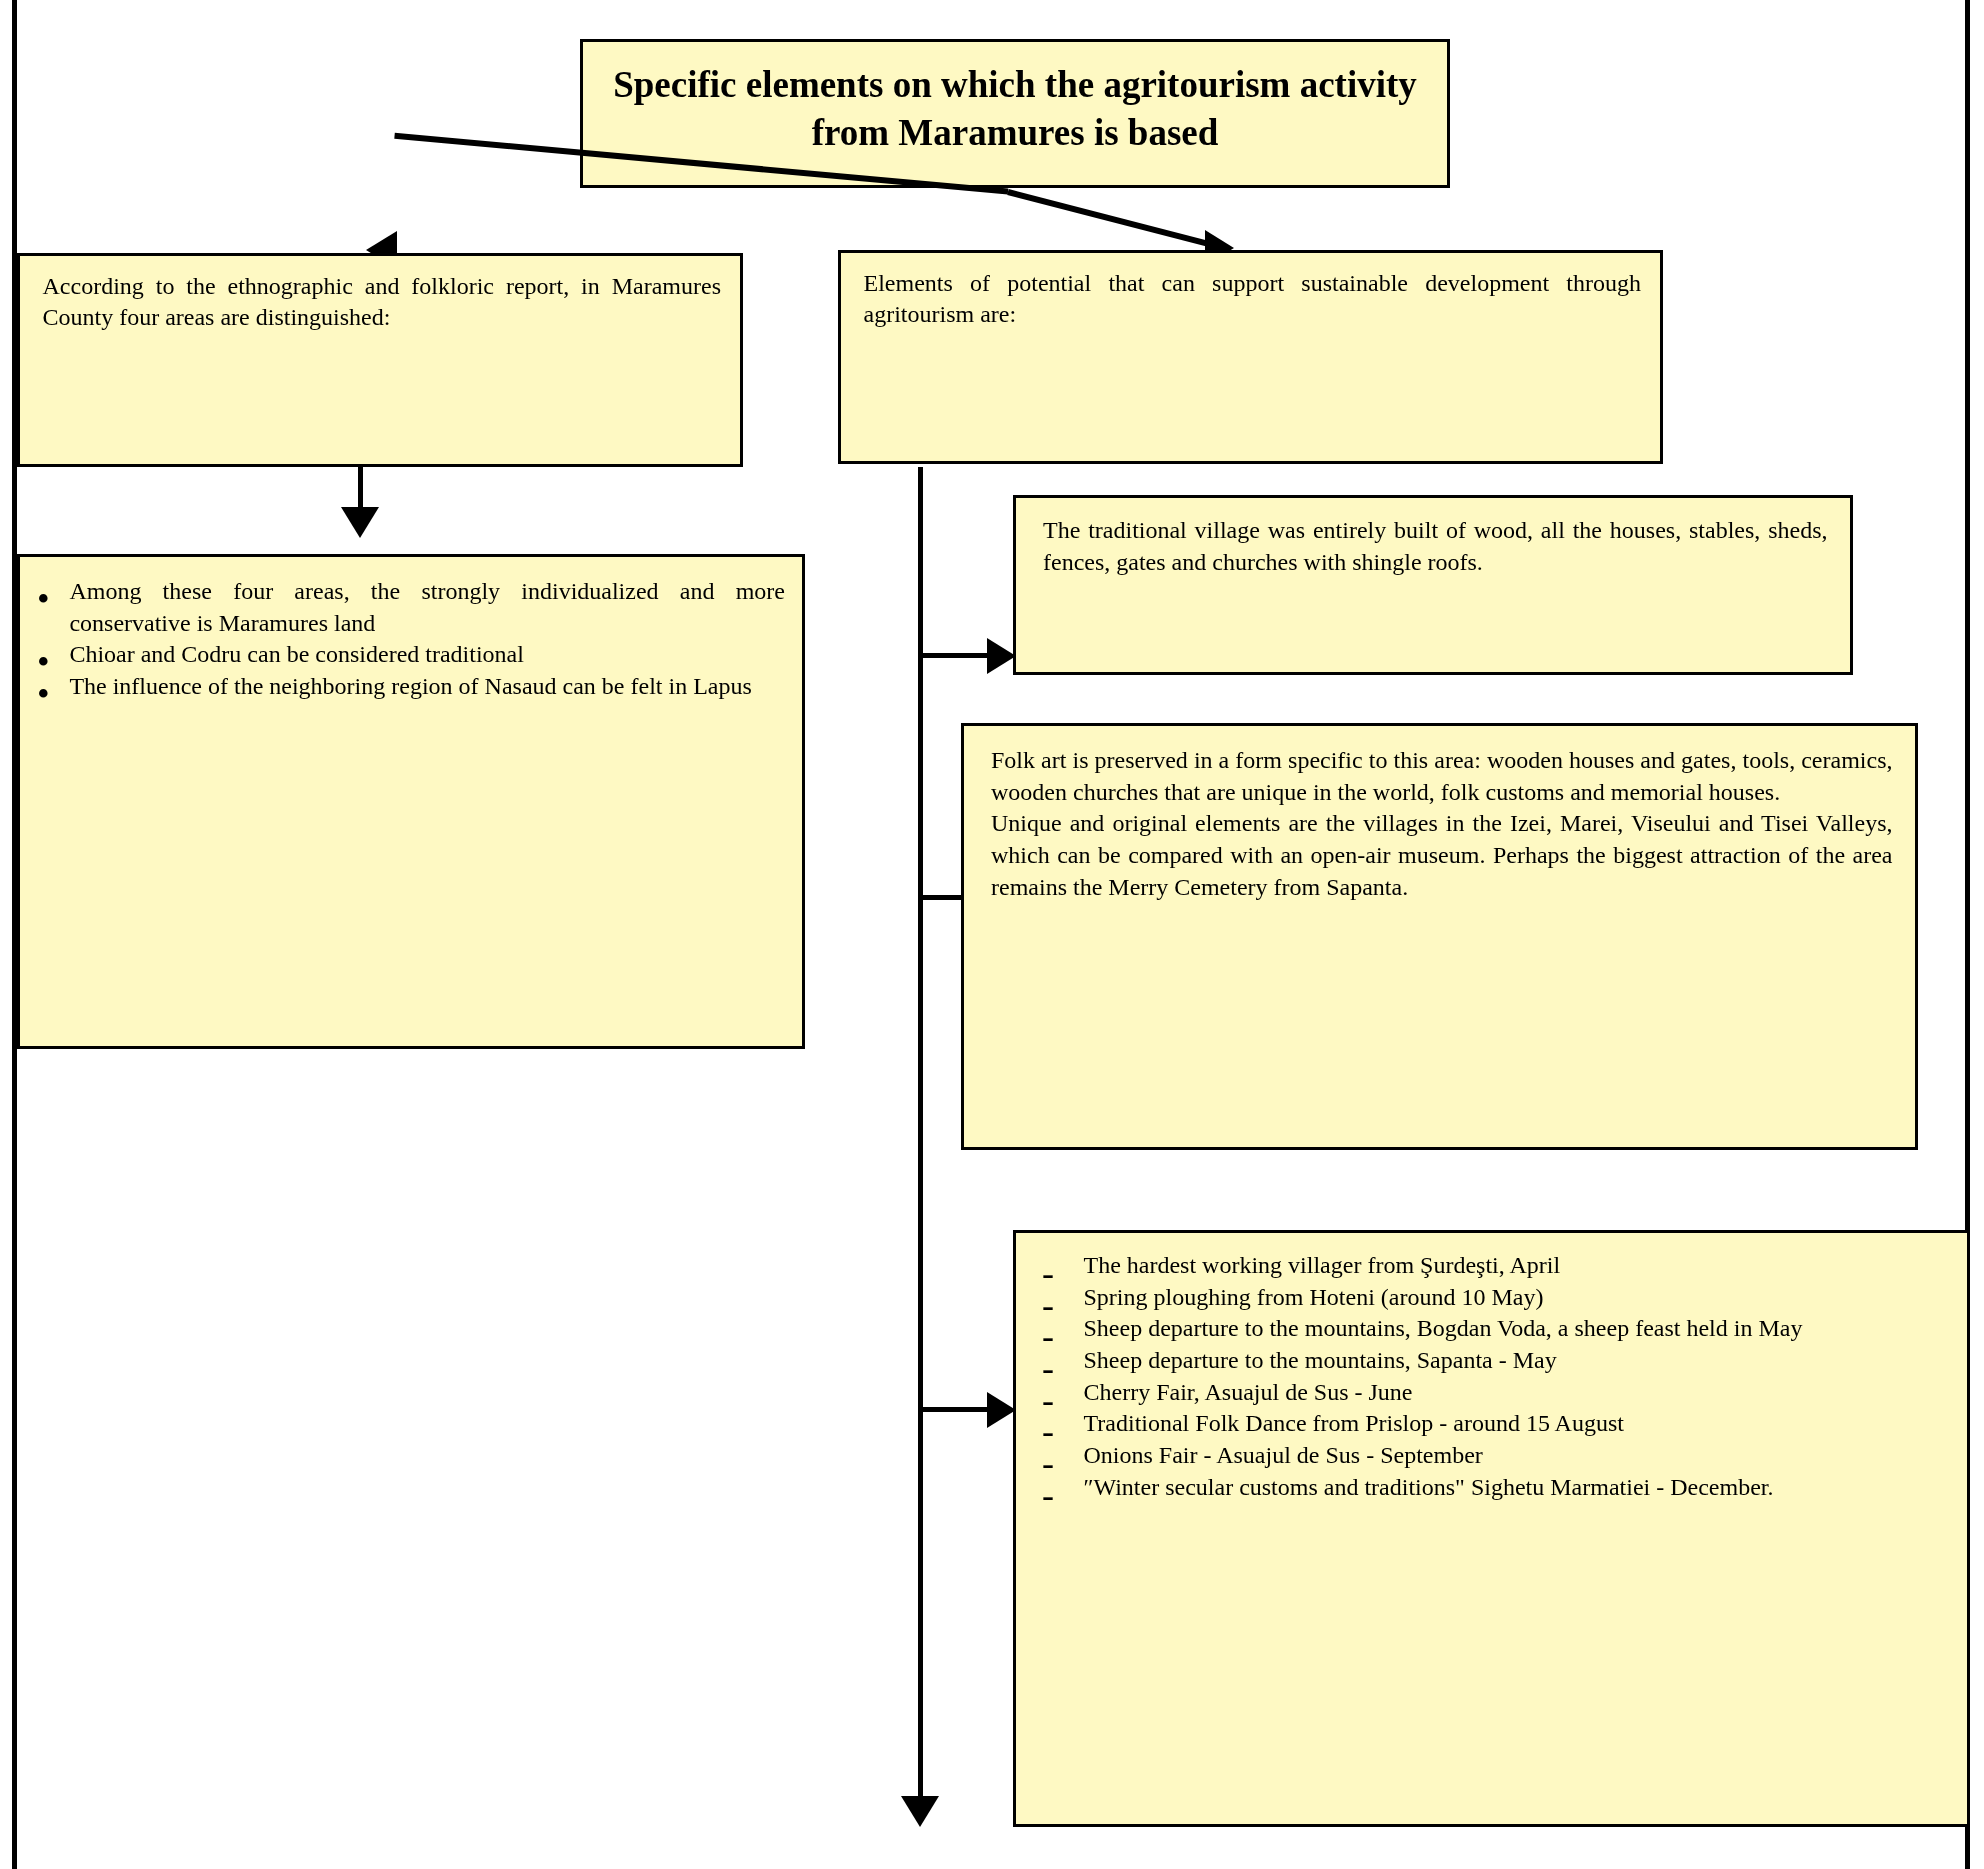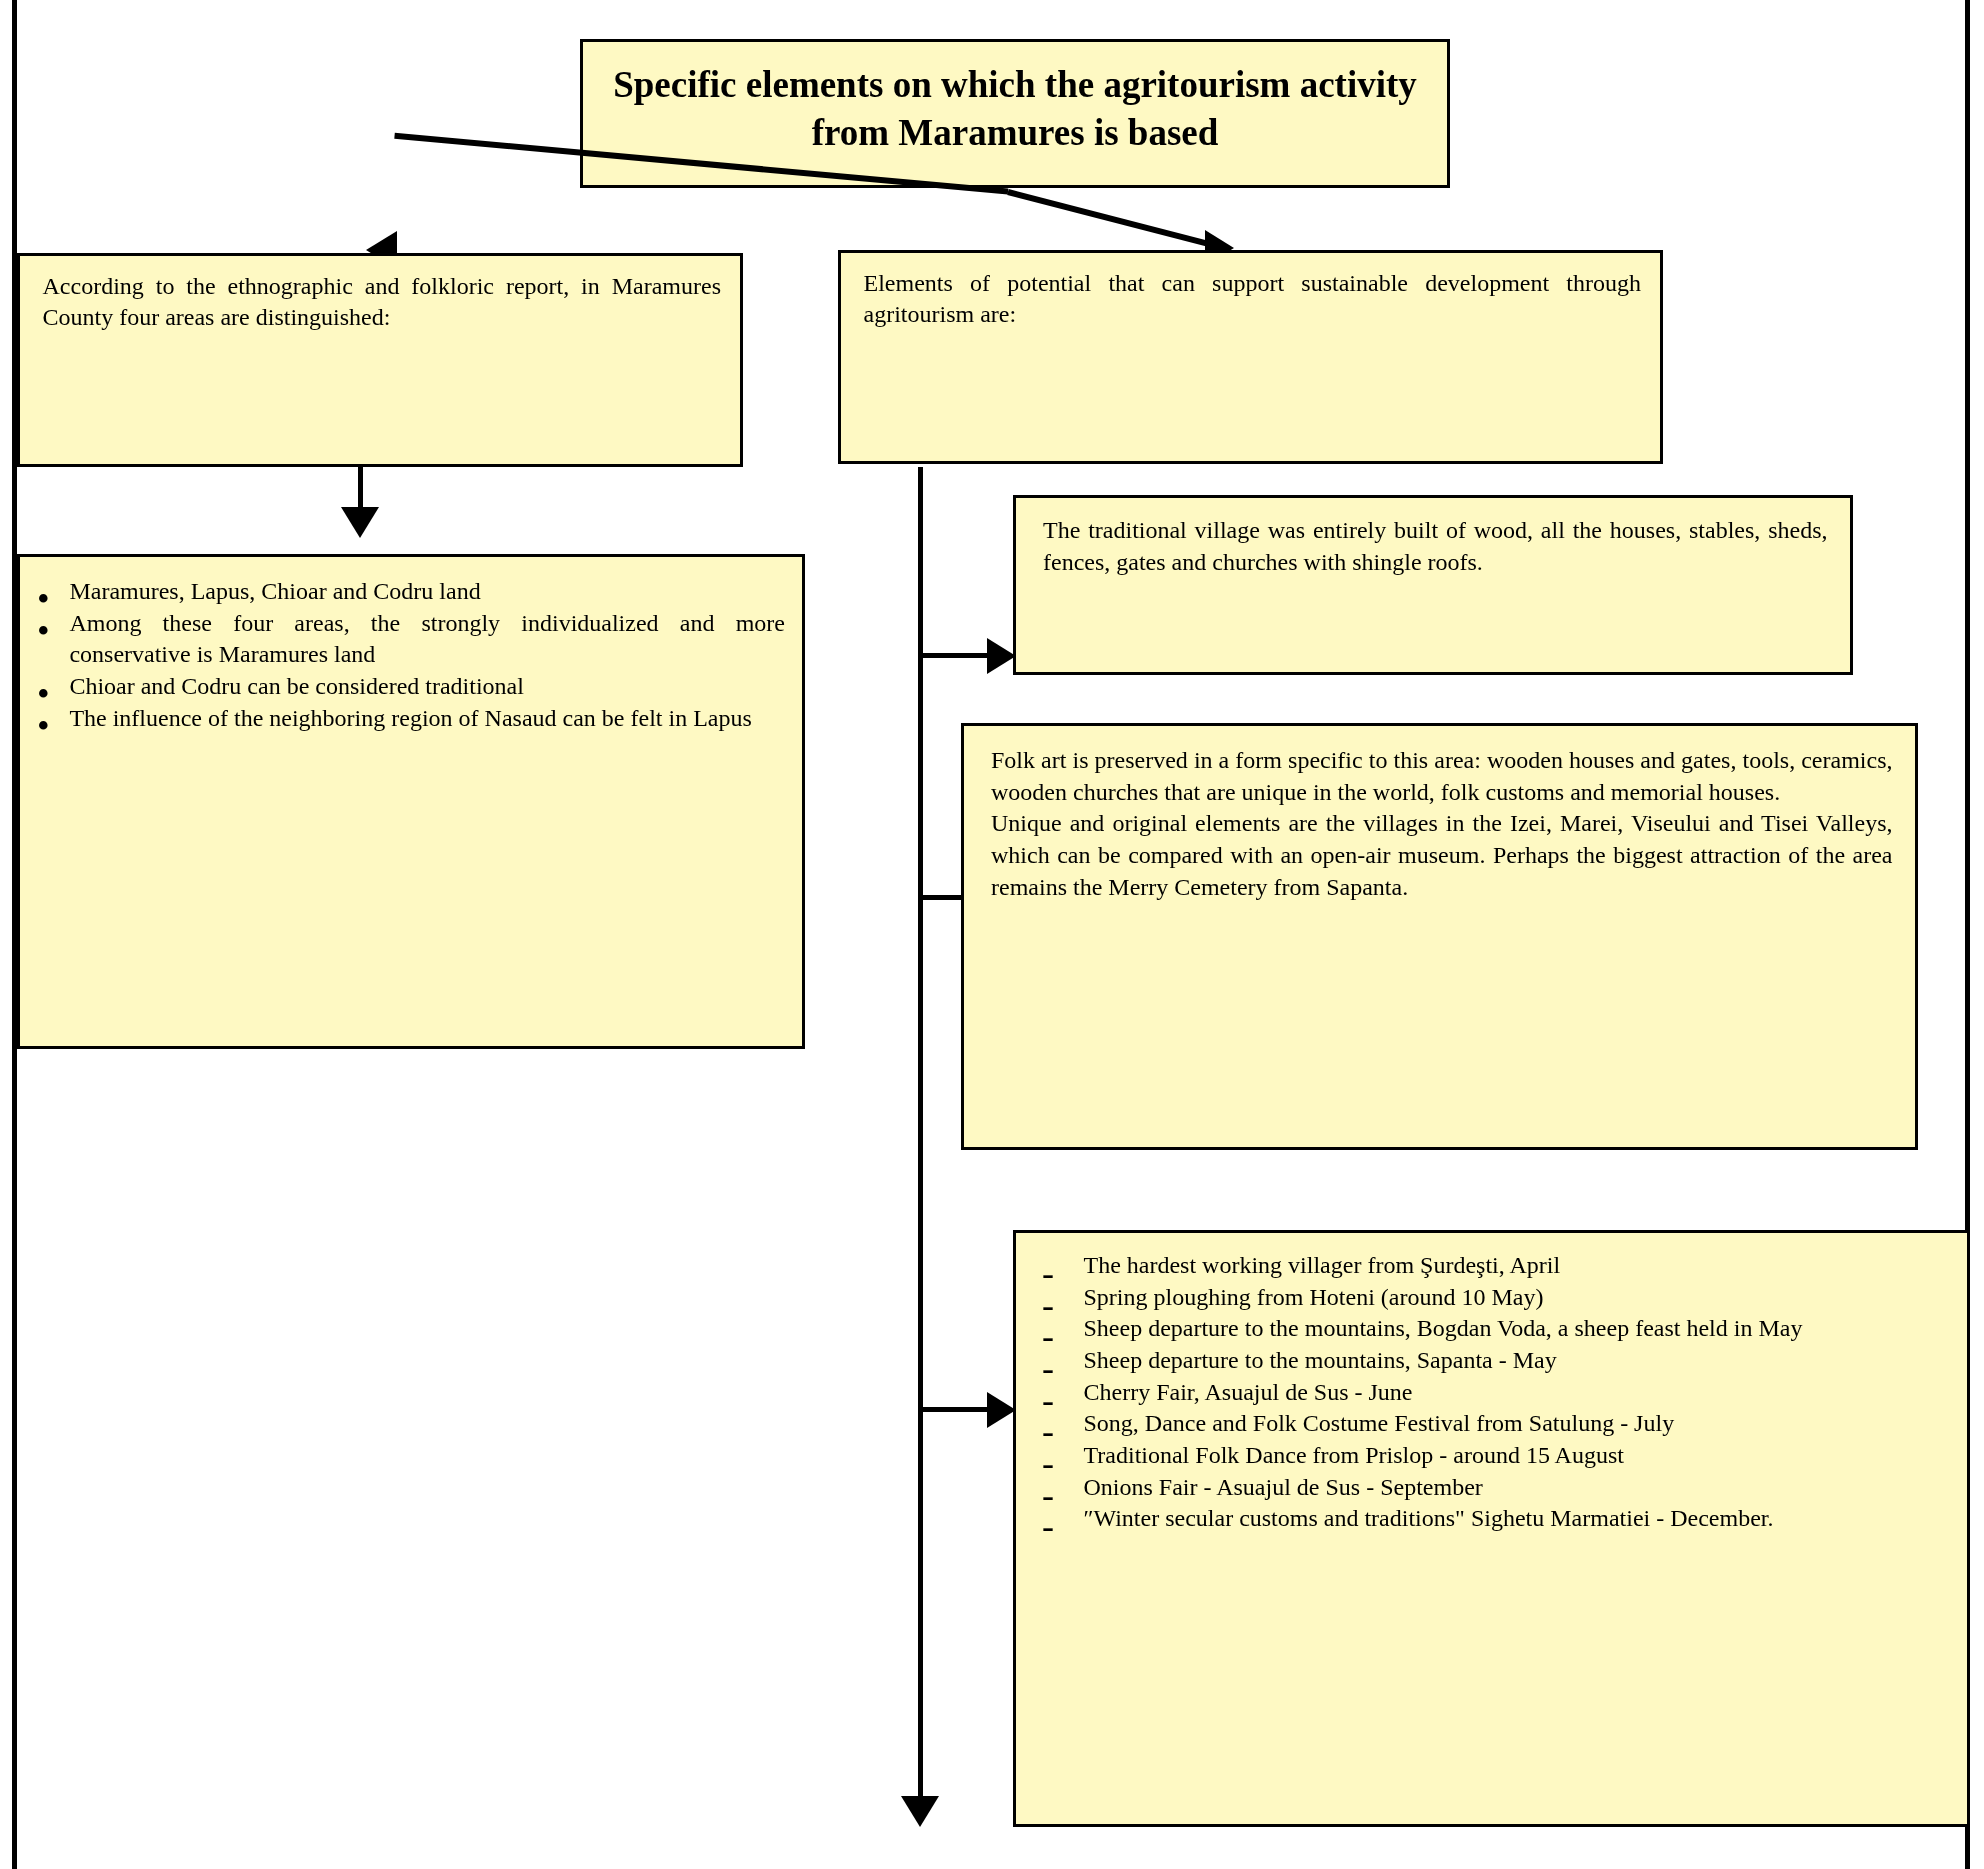--- a/index.html
+++ b/index.html
@@ -117,21 +117,20 @@
   <div class="box" style="left:17px; top:253px; width:726px; height:214px;">
     <div class="box-inner just">According to the ethnographic and folkloric report, in Maramures County four areas are distinguished:</div>
   </div>
 
   <div class="ln-v" style="left:358px; top:467px; height:62px;"></div>
   <div class="arrow-down" style="left:341px; top:507px;"></div>
 
   <div class="box" style="left:17px; top:554px; width:788px; height:495px;">
     <div class="box-inner" style="padding:19px 17px 17px 12.4px;">
       <ul class="bullets">
-        <li>Maramures, Lapus, Chioar and Codru land</li>
         <li>Among these four areas, the strongly individualized and more conservative is Maramures land</li>
         <li>Chioar and Codru can be considered traditional</li>
         <li>The influence of the neighboring region of Nasaud can be felt in Lapus</li>
       </ul>
     </div>
   </div>
 
   <div class="box" style="left:838px; top:250px; width:825px; height:214px;">
     <div class="box-inner just">Elements of potential that can support sustainable development through agritourism are:</div>
   </div>
@@ -160,21 +159,20 @@
   </div>
 
   <div class="box" style="left:1013px; top:1230px; width:957px; height:597px;">
     <div class="box-inner" style="padding:17px 20px 13.5px 13.5px;">
       <ul class="dashlist">
         <li>The hardest working villager from Şurdeşti, April</li>
         <li>Spring ploughing from Hoteni (around 10 May)</li>
         <li>Sheep departure to the mountains, Bogdan Voda, a sheep feast held in May</li>
         <li>Sheep departure to the mountains, Sapanta - May</li>
         <li>Cherry Fair, Asuajul de Sus - June</li>
-        <li>Song, Dance and Folk Costume Festival from Satulung - July</li>
         <li>Traditional Folk Dance from Prislop - around 15 August</li>
         <li>Onions Fair - Asuajul de Sus - September</li>
         <li>″Winter secular customs and traditions" Sighetu Marmatiei - December.</li>
       </ul>
     </div>
   </div>
 
 </div>
 
 

